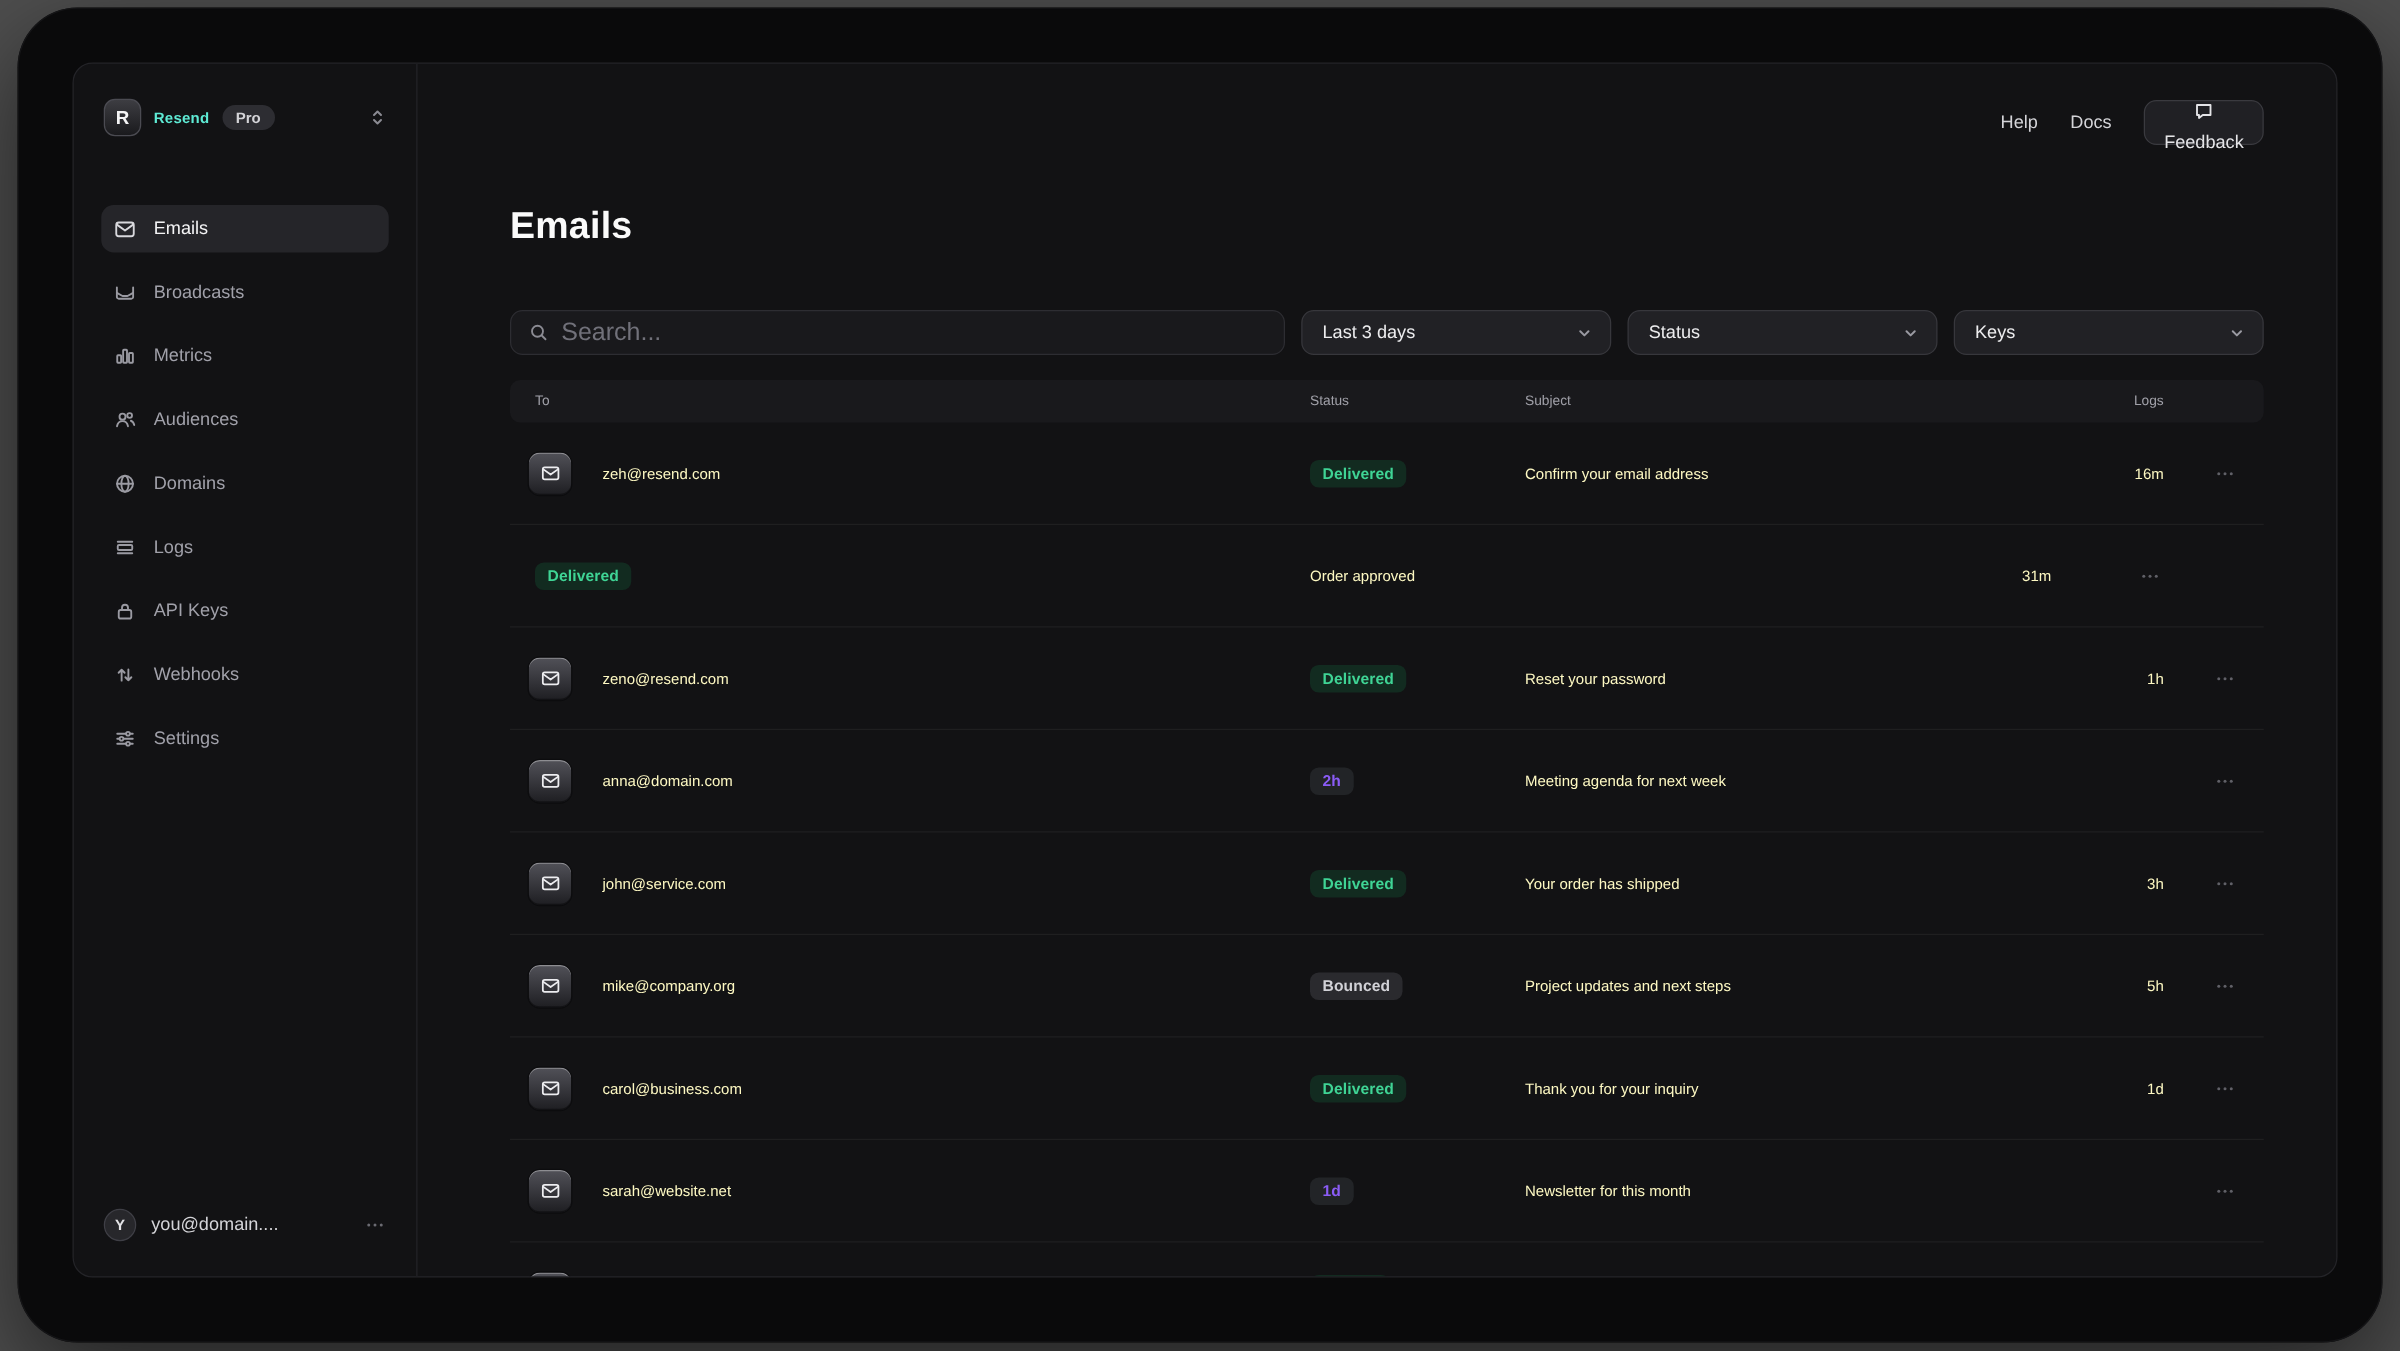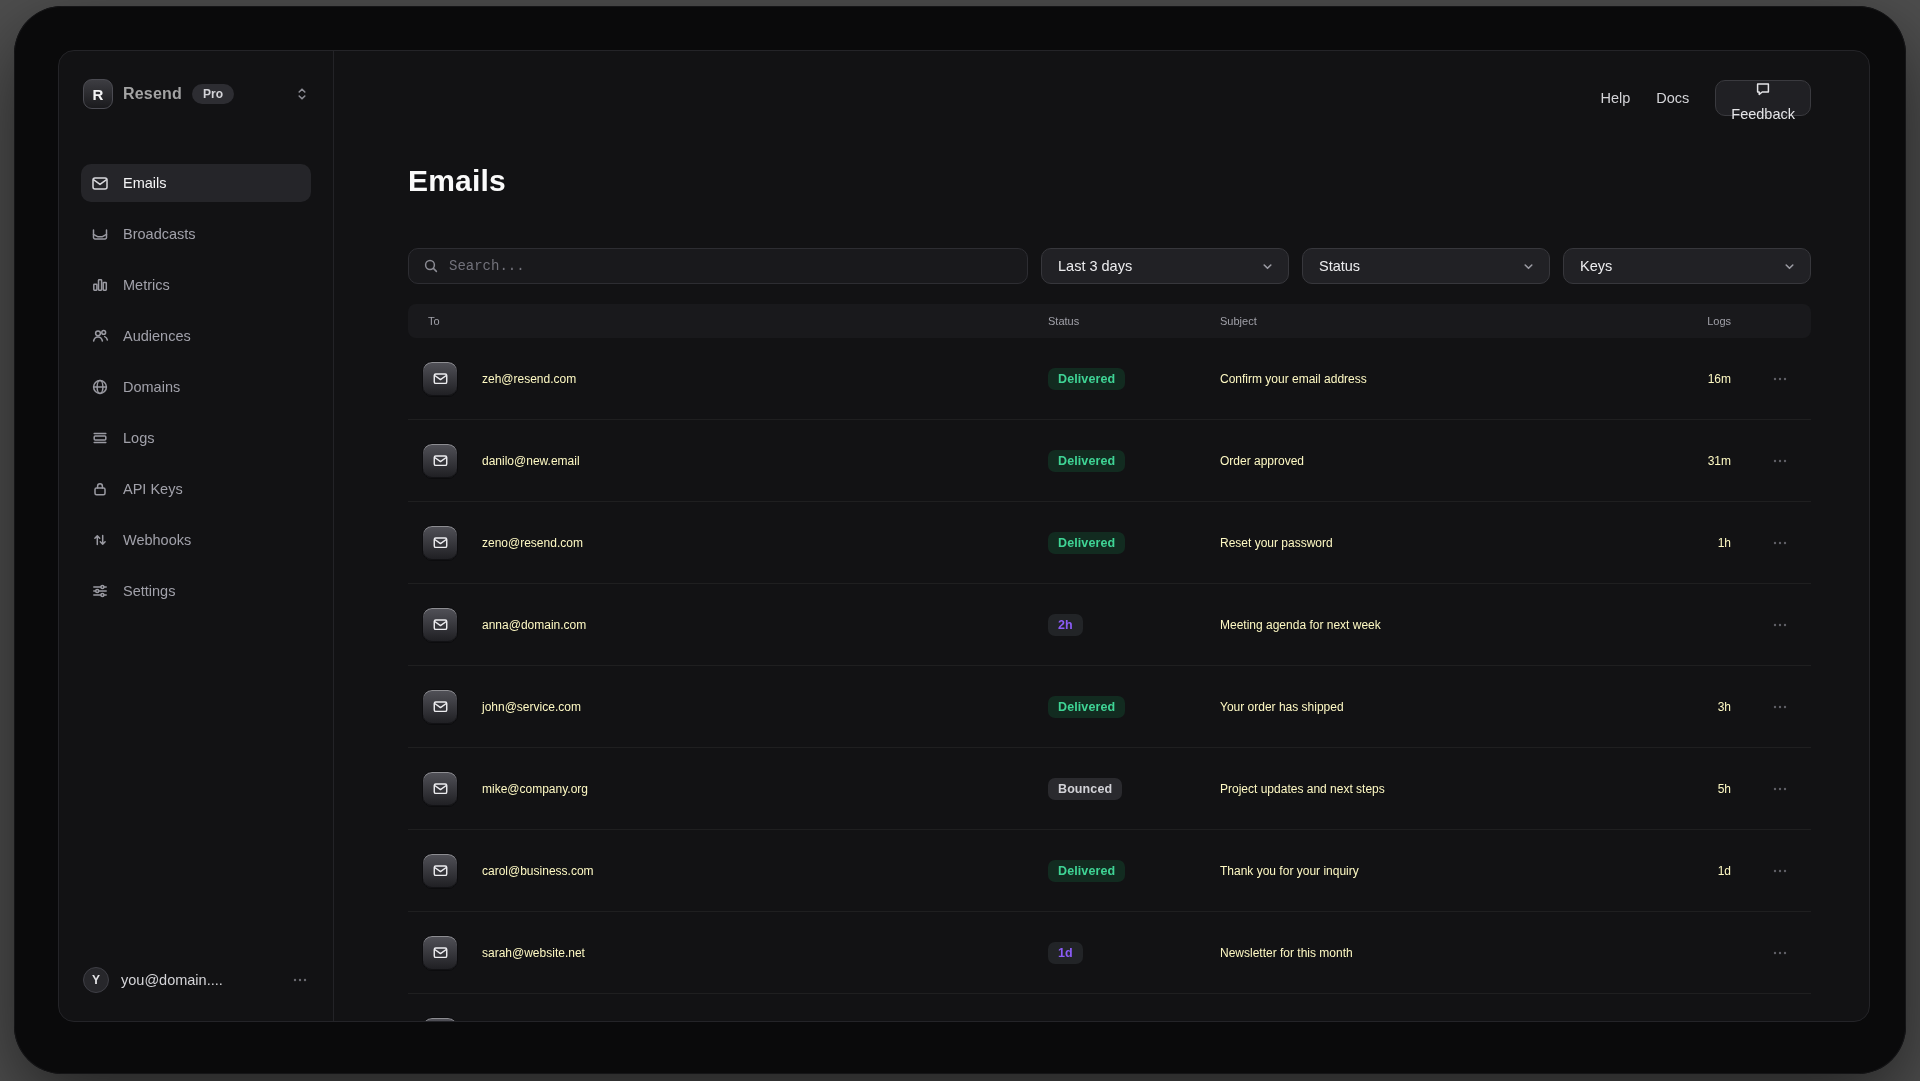--- a/index.html
+++ b/index.html
@@ -26,21 +26,21 @@
     padding:28px 22px 18px 22px; display:flex; flex-direction:column;
   }
   .workspace { display:flex; align-items:center; gap:10px; padding:0 2px; cursor:pointer; }
   .logo-box {
     width:30px; height:30px; border-radius:9px; flex:0 0 30px;
     background:linear-gradient(180deg,#3d3d42,#1a1a1d);
     border:1px solid #4b4b52;
     display:flex; align-items:center; justify-content:center;
     color:#f4f4f5; font-size:15px; font-weight:700;
   }
-  .ws-name { color:#a3a3a3; font-size:16px; font-weight:700; letter-spacing:.2px; }
+  .ws-name { color:#5eead4; font-size:12px; font-weight:700; letter-spacing:.2px; }
   .plan-pill {
     background:#2d2d32; color:#d4d4d8; font-size:12px; font-weight:600;
     padding:3px 11px; border-radius:999px;
   }
   .ws-caret { margin-left:auto; color:#8b8b93; display:flex; }
   .nav { margin-top:55px; display:flex; flex-direction:column; }
   .nav-item {
     height:38px; margin-bottom:13px; border-radius:10px;
     display:flex; align-items:center; gap:14px; padding:0 10px;
     color:#a1a1aa; font-size:14.5px; cursor:pointer;
@@ -69,21 +69,21 @@
   }
   .page-title { margin-top:46px; font-size:30px; line-height:38px; font-weight:700; color:#fafafa; letter-spacing:.2px; }
   .filters-row { margin-top:48px; display:flex; gap:13px; }
   .search-box {
     flex:1; height:36px; background:#19191c; border:1px solid #2d2d32; border-radius:10px;
     display:flex; align-items:center; padding:0 14px; gap:10px;
   }
   .search-box svg { color:#8b8b93; flex:0 0 auto; }
   .search-input {
     background:transparent; border:none; outline:none; width:100%;
-    color:#e4e4e7; font-size:14px; font-family:Liberation Mono, monospace;
+    color:#e4e4e7; font-size:20px; font-family:Liberation Sans, sans-serif;
   }
   .search-input::placeholder { color:#71717a; }
   .select {
     width:248px; height:36px; background:#212125; border:1px solid #37373c; border-radius:10px;
     display:flex; align-items:center; padding:0 14px 0 16px;
     color:#ededef; font-size:14.5px; cursor:pointer;
   }
   .select .chev { margin-left:auto; color:#9a9aa2; display:flex; }
   
   .table { margin-top:20px; }
@@ -325,29 +325,20 @@
                 <span class="dots">
                   <svg width="18" height="18" viewBox="0 0 18 18" fill="currentColor">
                     <circle cx="4" cy="9" r="1.2"></circle>
                     <circle cx="9" cy="9" r="1.2"></circle>
                     <circle cx="14" cy="9" r="1.2"></circle>
                   </svg>
                 </span>
               </div>
   </div>
             <div class="row">
-    <div class="to-cell">
-      <span class="mail-tile">
-                  <svg width="17" height="17" viewBox="0 0 18 18" fill="none" stroke="currentColor" stroke-width="1.5" stroke-linecap="round" stroke-linejoin="round">
-                    <rect x="2.4" y="4.2" width="13.2" height="10" rx="1.6"></rect>
-                    <path d="M2.9 5.8 9 10.2l6.1-4.4"></path>
-                  </svg>
-                </span>
-      <span class="to-text">danilo@new.email</span>
-    </div>
     <div><span class="badge delivered">Delivered</span></div>
     <div class="subject">Order approved</div>
     <div class="sent">31m</div>
     <div class="actions">
                 <span class="dots">
                   <svg width="18" height="18" viewBox="0 0 18 18" fill="currentColor">
                     <circle cx="4" cy="9" r="1.2"></circle>
                     <circle cx="9" cy="9" r="1.2"></circle>
                     <circle cx="14" cy="9" r="1.2"></circle>
                   </svg>

